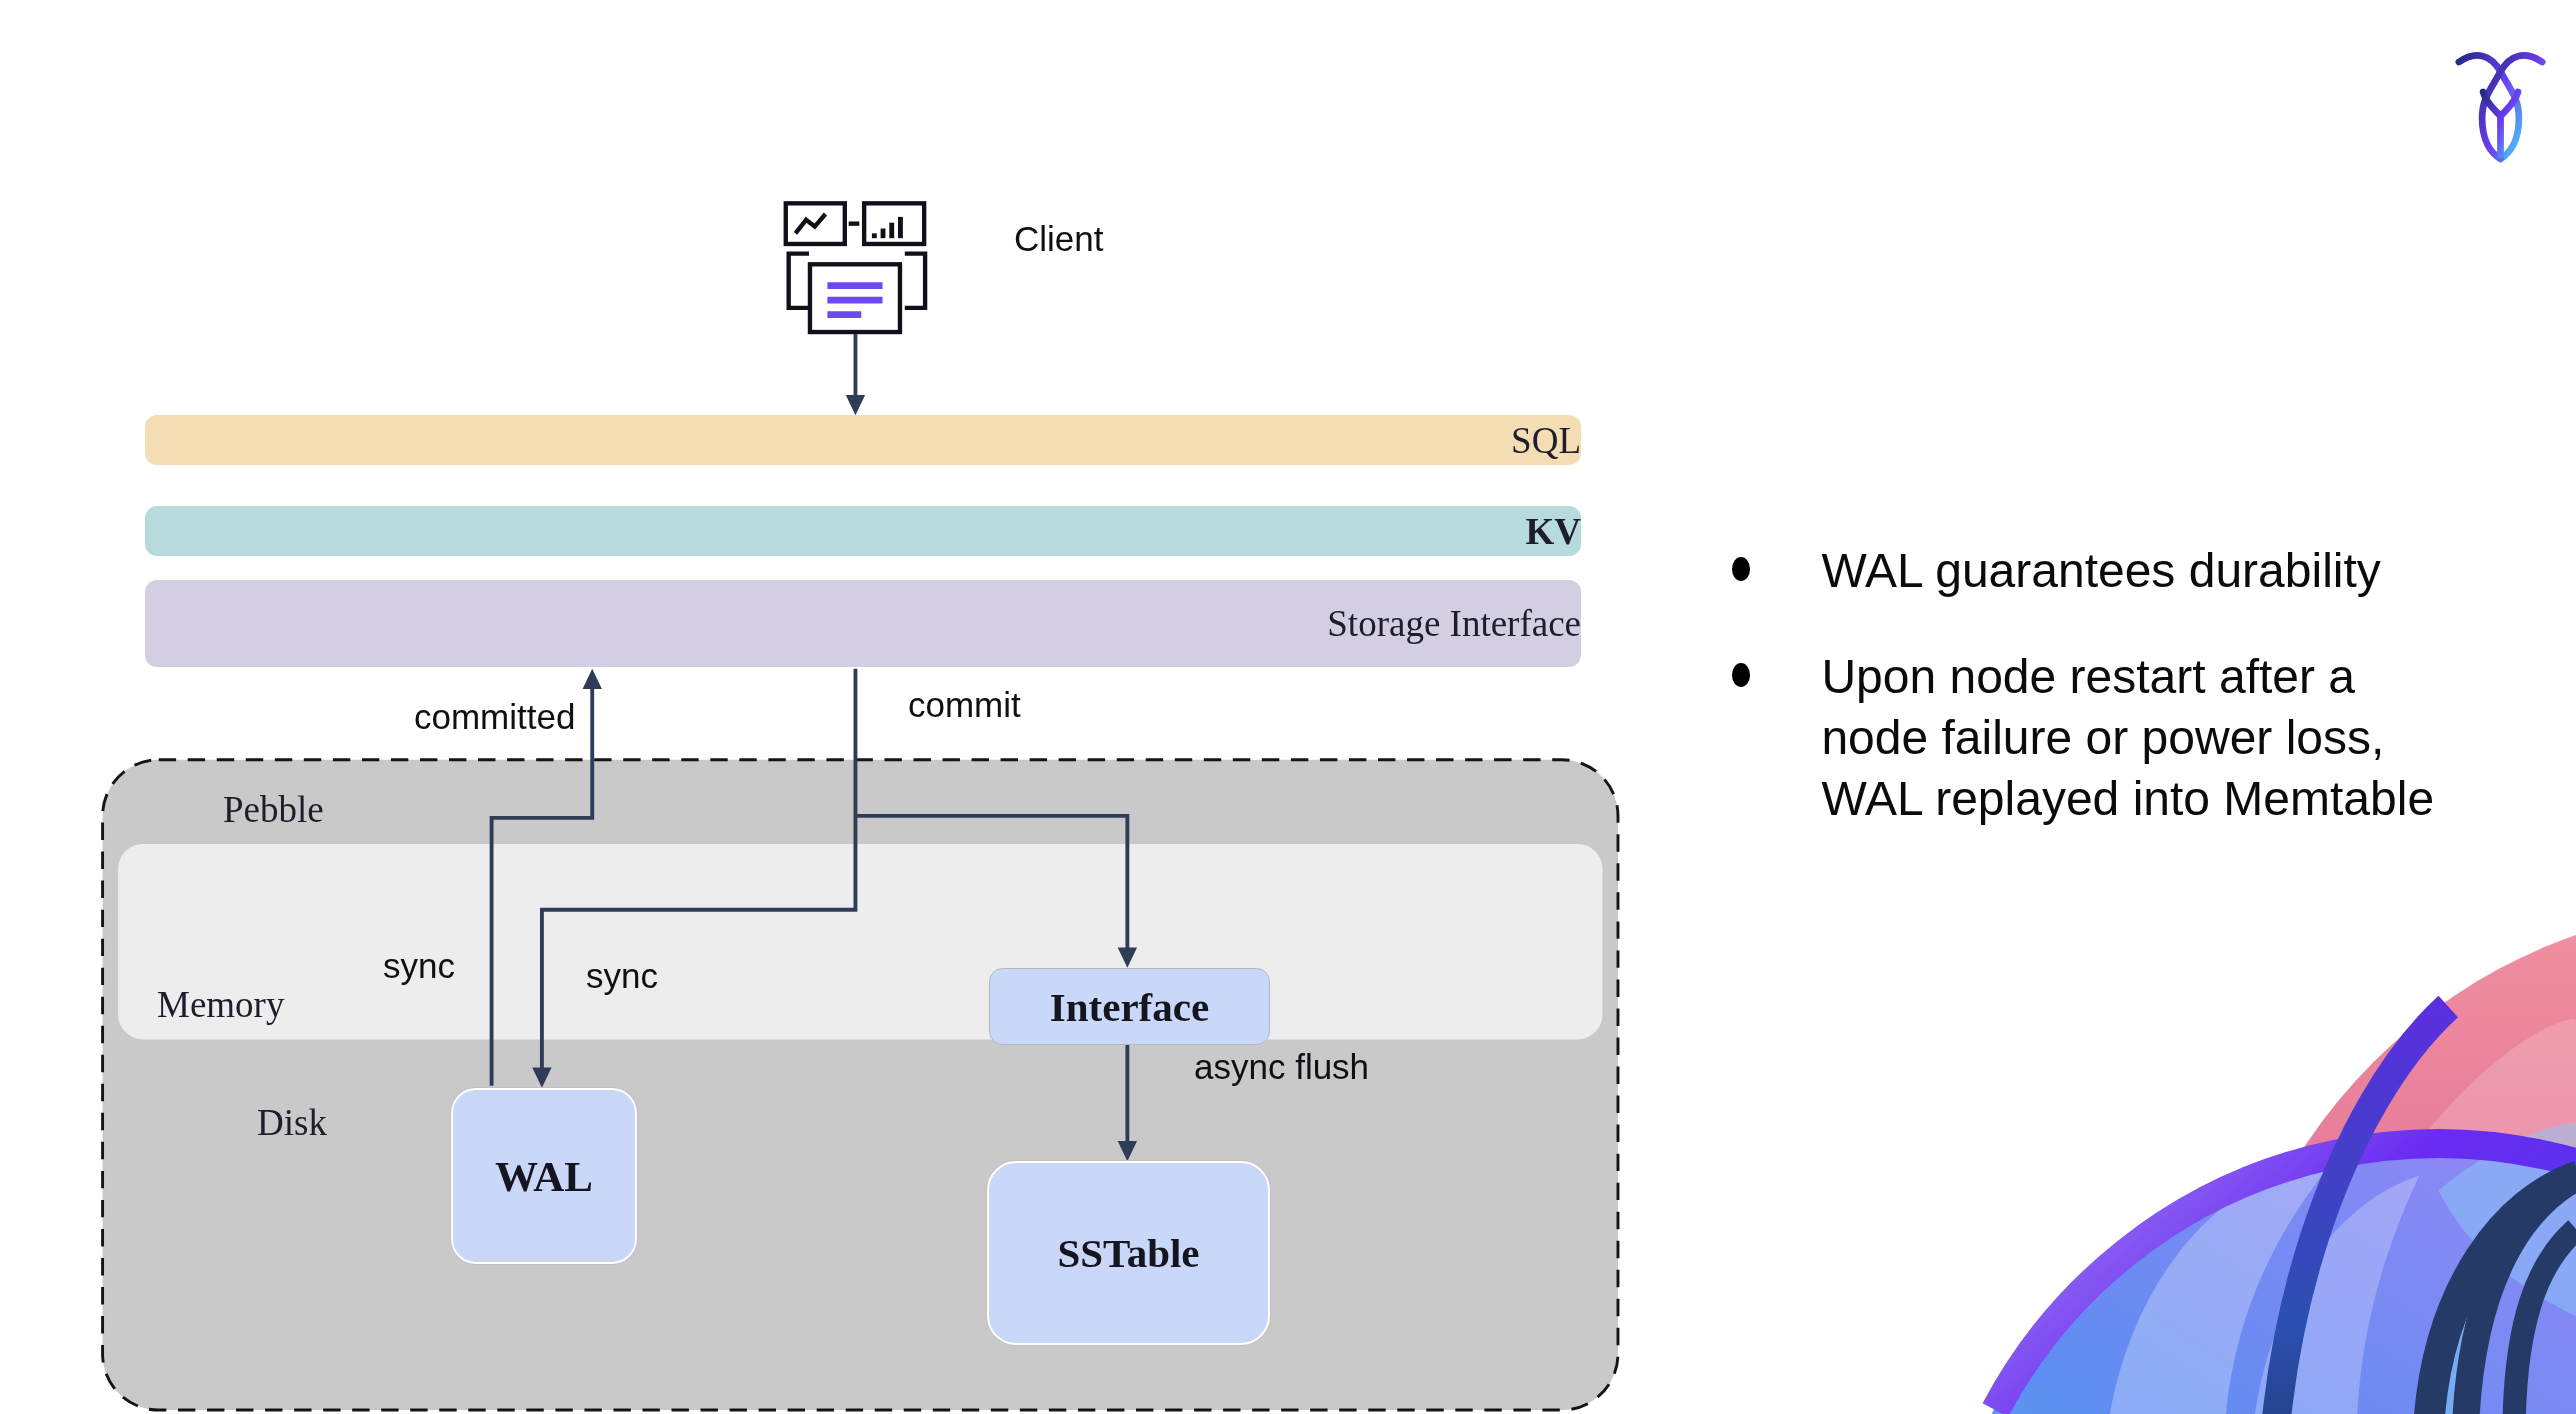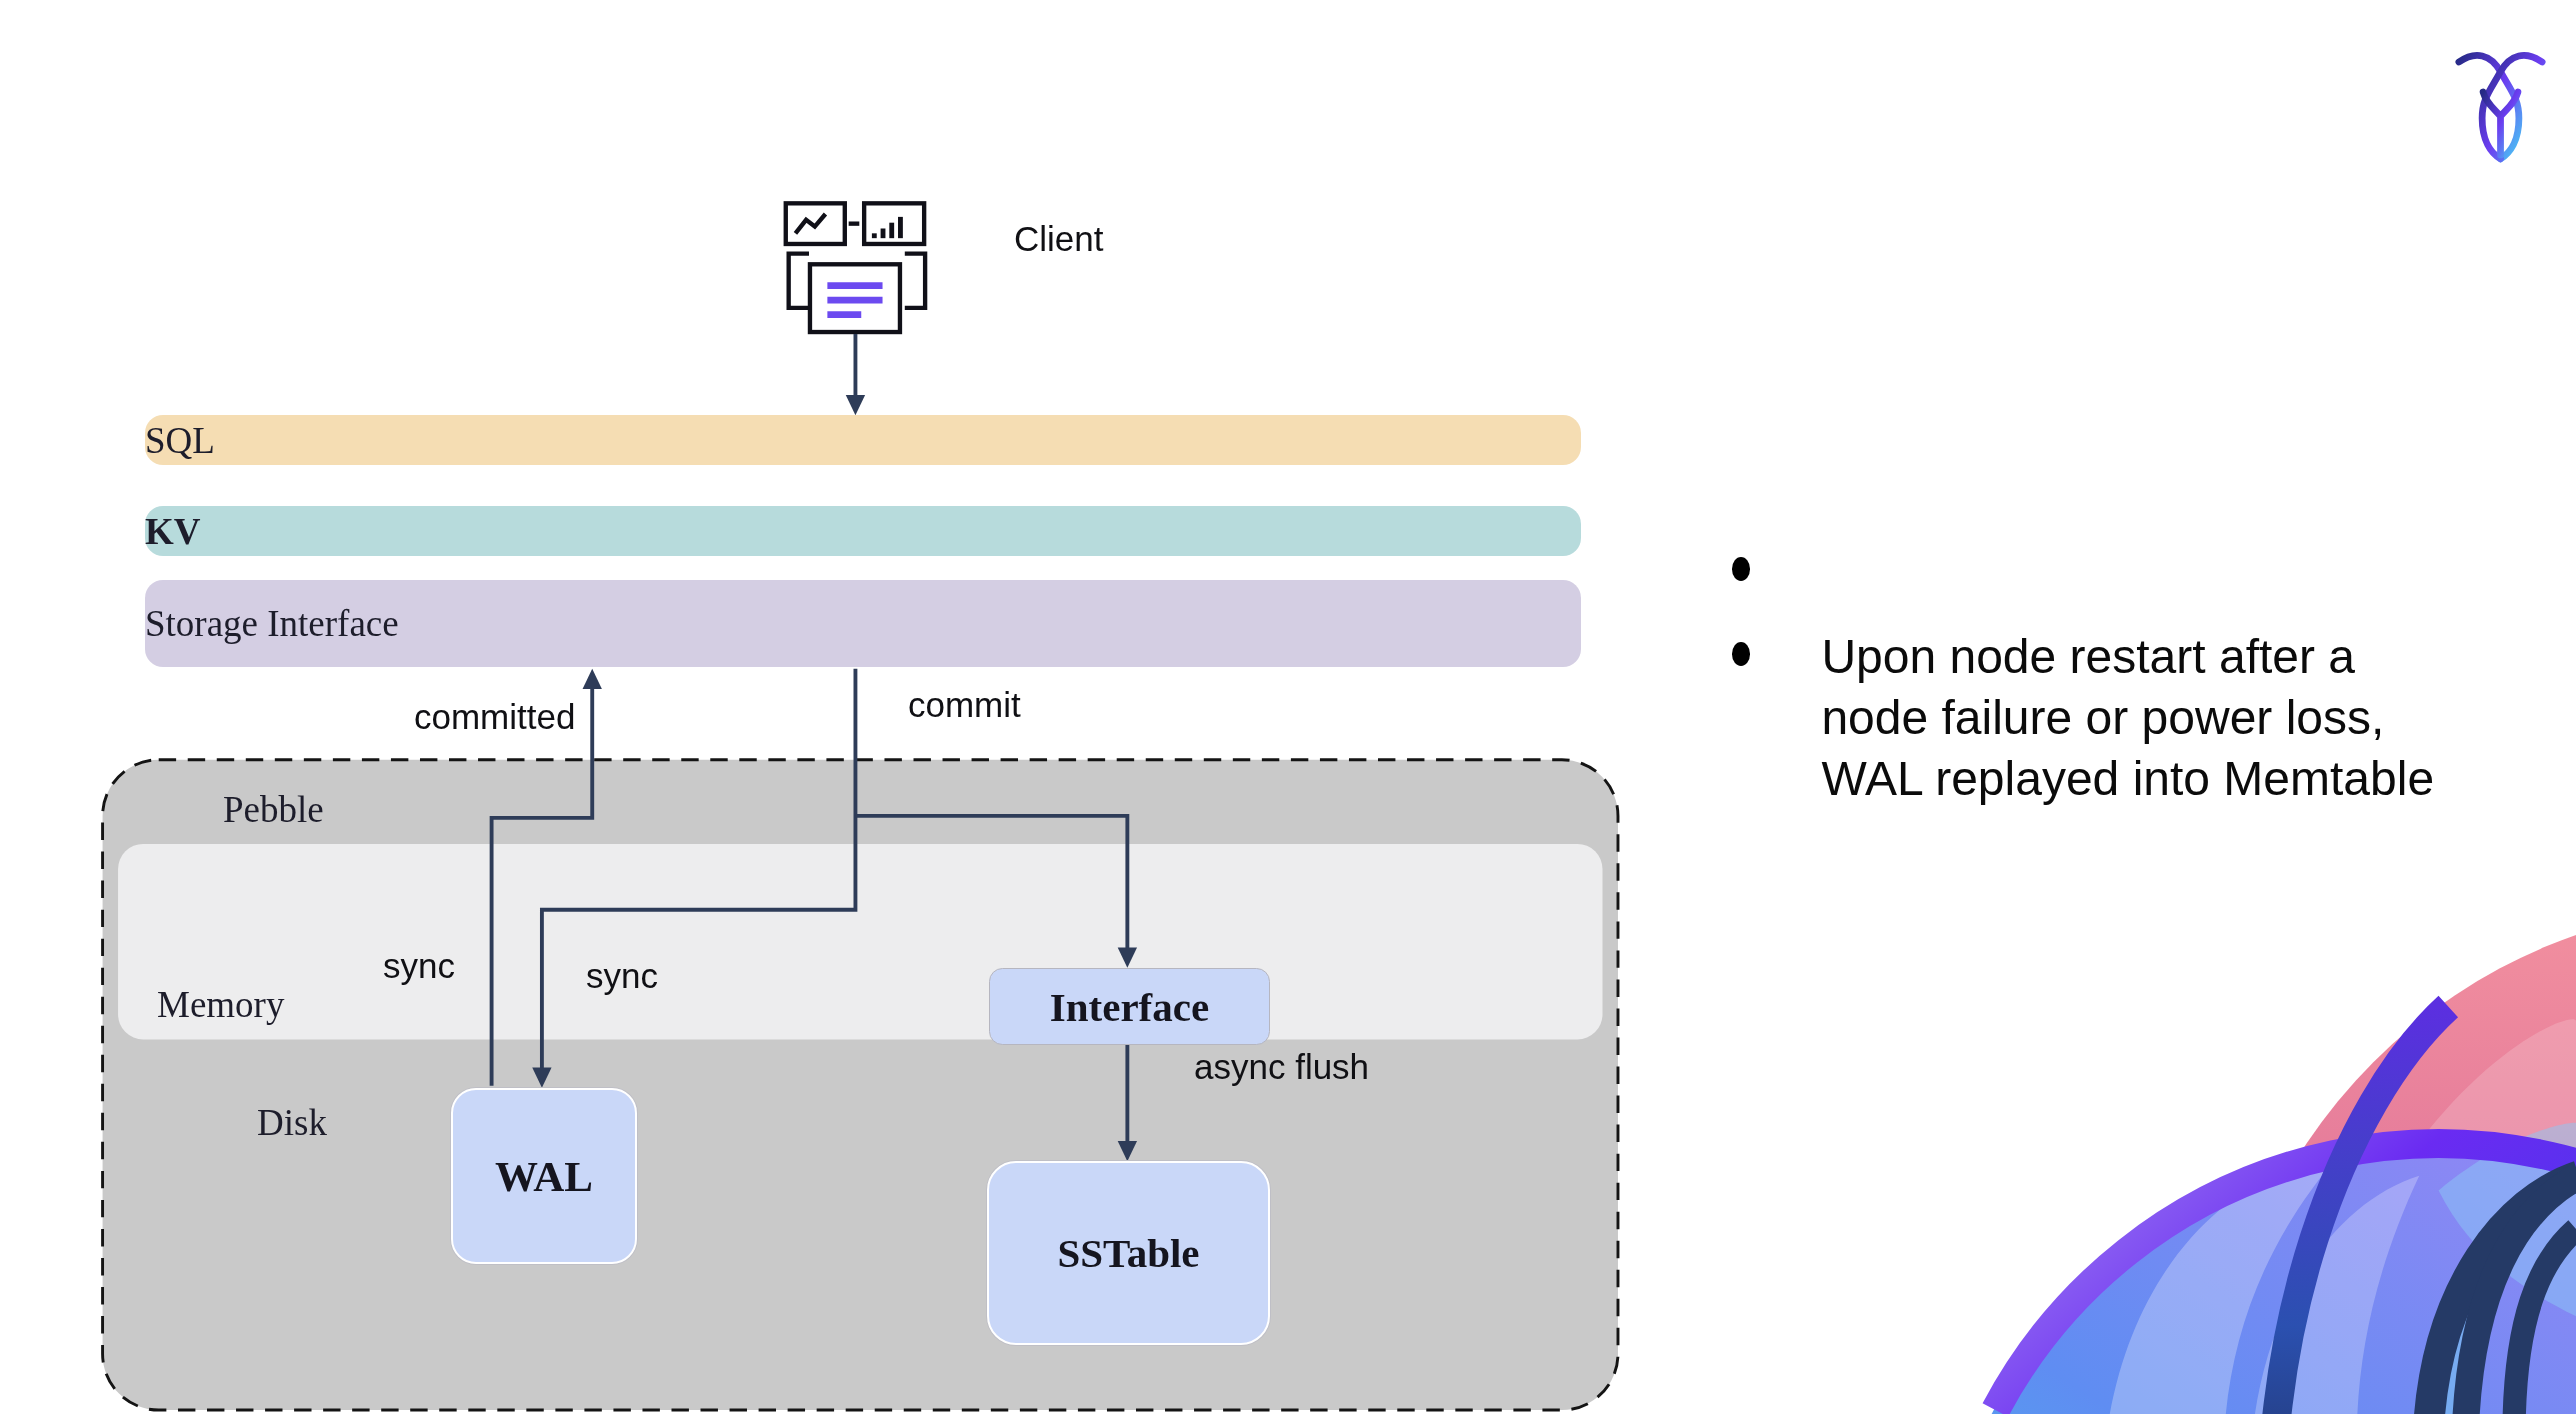--- a/index.html
+++ b/index.html
@@ -10,22 +10,22 @@
   .abs{position:absolute;}
   .gfx{position:absolute;left:0;top:0;width:2576px;height:1415px;z-index:1;}
   .ui{z-index:2;}
 
   .title{
     left:35px;top:21px;font-size:103px;font-weight:700;color:#0a0a0a;
     letter-spacing:-1.9px;white-space:nowrap;
   }
 
   .bar{
-    left:145px;width:1436px;display:flex;align-items:center;justify-content:flex-start;
-    font-family:"Liberation Serif",serif;font-size:37px;color:#1d1d2b;border-radius:18px;
+    left:145px;width:1436px;display:flex;align-items:center;justify-content:flex-end;
+    font-family:"Liberation Serif",serif;font-size:37px;color:#1d1d2b;border-radius:12px;
   }
   .bar-sql{top:415px;height:50px;background:var(--sql-bar,#f5ddb3);}
   .bar-kv{top:506px;height:50px;background:var(--kv-bar,#b7dbdc);font-weight:bold;}
   .bar-storage{top:580px;height:87px;background:var(--storage-bar,#d4cee3);}
 
   .node{
     display:flex;align-items:center;justify-content:center;
     font-family:"Liberation Serif",serif;font-weight:700;color:#15151f;
     background:var(--node-fill,#c9d7f8);
   }
@@ -187,20 +187,21 @@
   <div class="abs ui node node-memtable">
     <span>Interface</span>
   </div>
   <div class="abs ui node node-sstable">
     <span>SSTable</span>
   </div>
 
   <div class="abs ui bullets">
     <div class="bullet-row">
       <span class="bullet-dot"></span>
+      <span class="bullet-text">WAL guarantees durability</span>
     </div>
     <div class="bullet-row">
       <span class="bullet-dot"></span>
       <span class="bullet-text">Upon node restart after a
 node failure or power loss,
 WAL replayed into Memtable</span>
     </div>
   </div>
 
 </div>

